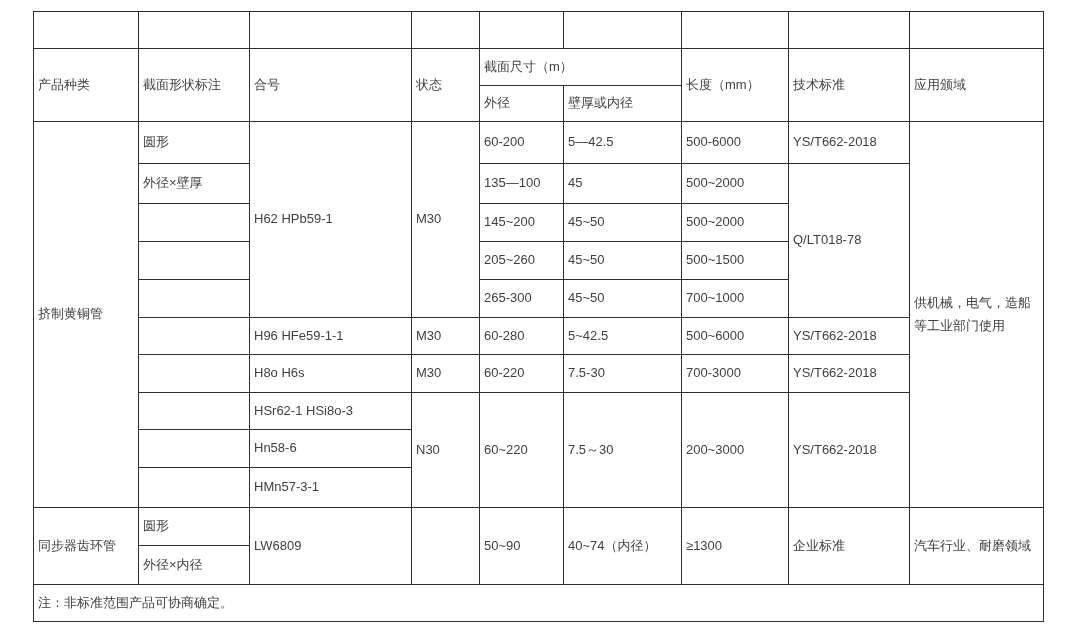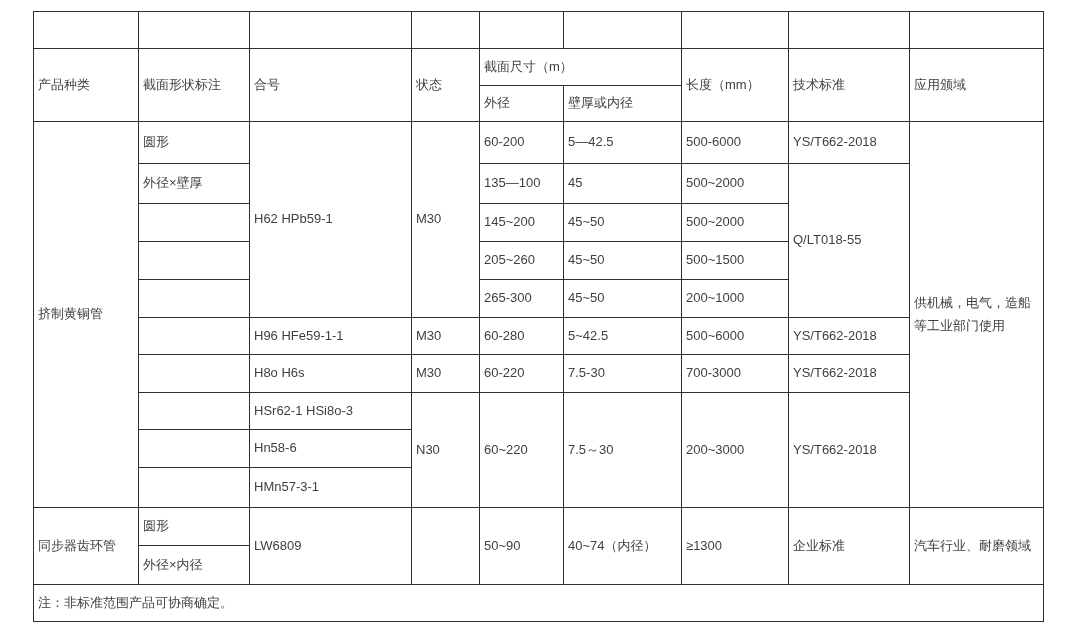--- a/index.html
+++ b/index.html
@@ -97,39 +97,39 @@
       <td>5—42.5</td>
       <td>500-6000</td>
       <td>YS/T662-2018</td>
       <td rowspan="10">供机械，电气，造船等工业部门使用</td>
     </tr>
     <tr class="h40">
       <td>外径×壁厚</td>
       <td>135—100</td>
       <td>45</td>
       <td>500~2000</td>
-      <td rowspan="4">Q/LT018-55</td>
+      <td rowspan="4">Q/LT018-78</td>
     </tr>
     <tr class="h38">
       <td></td>
       <td>145~200</td>
       <td>45~50</td>
       <td>500~2000</td>
     </tr>
     <tr class="h38">
       <td></td>
       <td>205~260</td>
       <td>45~50</td>
       <td>500~1500</td>
     </tr>
     <tr class="h38">
       <td></td>
       <td>265-300</td>
       <td>45~50</td>
-      <td>200~1000</td>
+      <td>700~1000</td>
     </tr>
     <tr class="h37">
       <td></td>
       <td>H96 HFe59-1-1</td>
       <td>M30</td>
       <td>60-280</td>
       <td>5~42.5</td>
       <td>500~6000</td>
       <td>YS/T662-2018</td>
     </tr>

